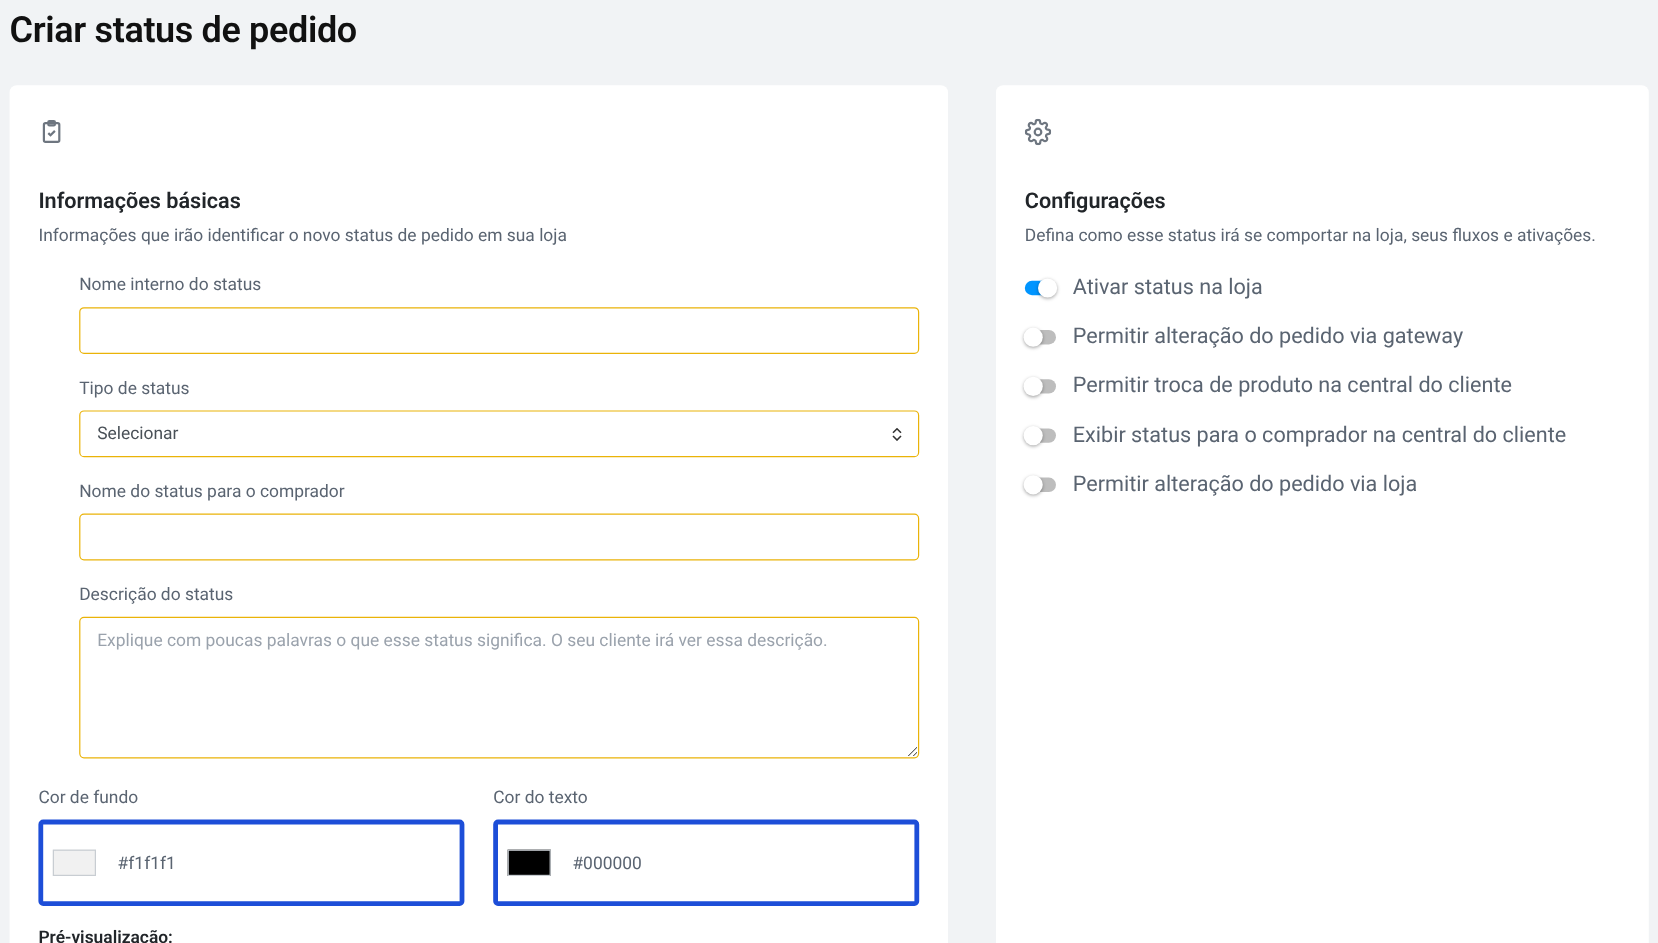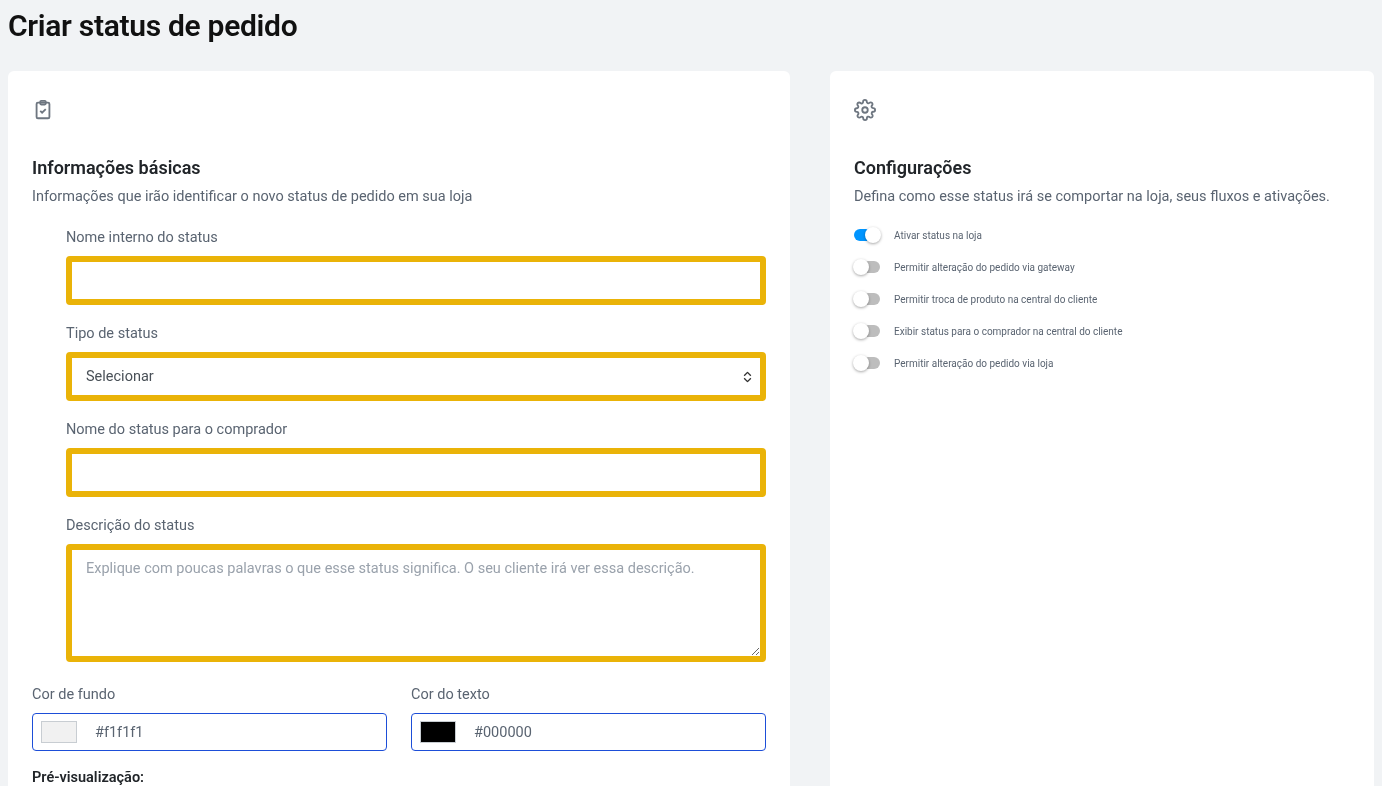--- a/index.html
+++ b/index.html
@@ -59,21 +59,21 @@
       margin-left: 34px;
     }
     .form-label {
       display: block;
       font-size: 14.5px;
       color: #5a6471;
       margin-bottom: 10px;
     }
     .form-control {
       width: 100%;
-      border: 6px solid #eab308;
+      border: 1px solid #eab308;
       border-radius: 4px;
       padding: 10px 14px;
       font-size: 14.5px;
       color: #495057;
       background: #fff;
       font-family: inherit;
     }
     .select-wrapper {
       position: relative;
     }
@@ -107,23 +107,23 @@
     .color-row {
       display: flex;
       gap: 24px;
     }
     .color-col {
       flex: 1;
     }
     .color-input {
       display: flex;
       align-items: center;
-      border: 1px solid #1d4ed8;
+      border: 4px solid #1d4ed8;
       border-radius: 4px;
-      padding: 7px 8px;
+      padding: 21px 8px;
     }
     .color-swatch {
       width: 36px;
       height: 22px;
       border: 1px solid #c8cdd2;
       margin-right: 18px;
     }
     .color-text {
       font-size: 14.5px;
       color: #5a6471;
@@ -162,21 +162,21 @@
       transition: left .15s;
     }
     .toggle.on {
       background: #0095ff;
     }
     .toggle.on .knob {
       left: 11px;
       background: #fff;
     }
     .toggle-label {
-      font-size: 10px;
+      font-size: 18px;
       color: #5a6471;
     }
   </style>
 </head>
 <body>
 
 <h1 class="page-title">Criar status de pedido</h1>
 
 <div class="layout">
 

